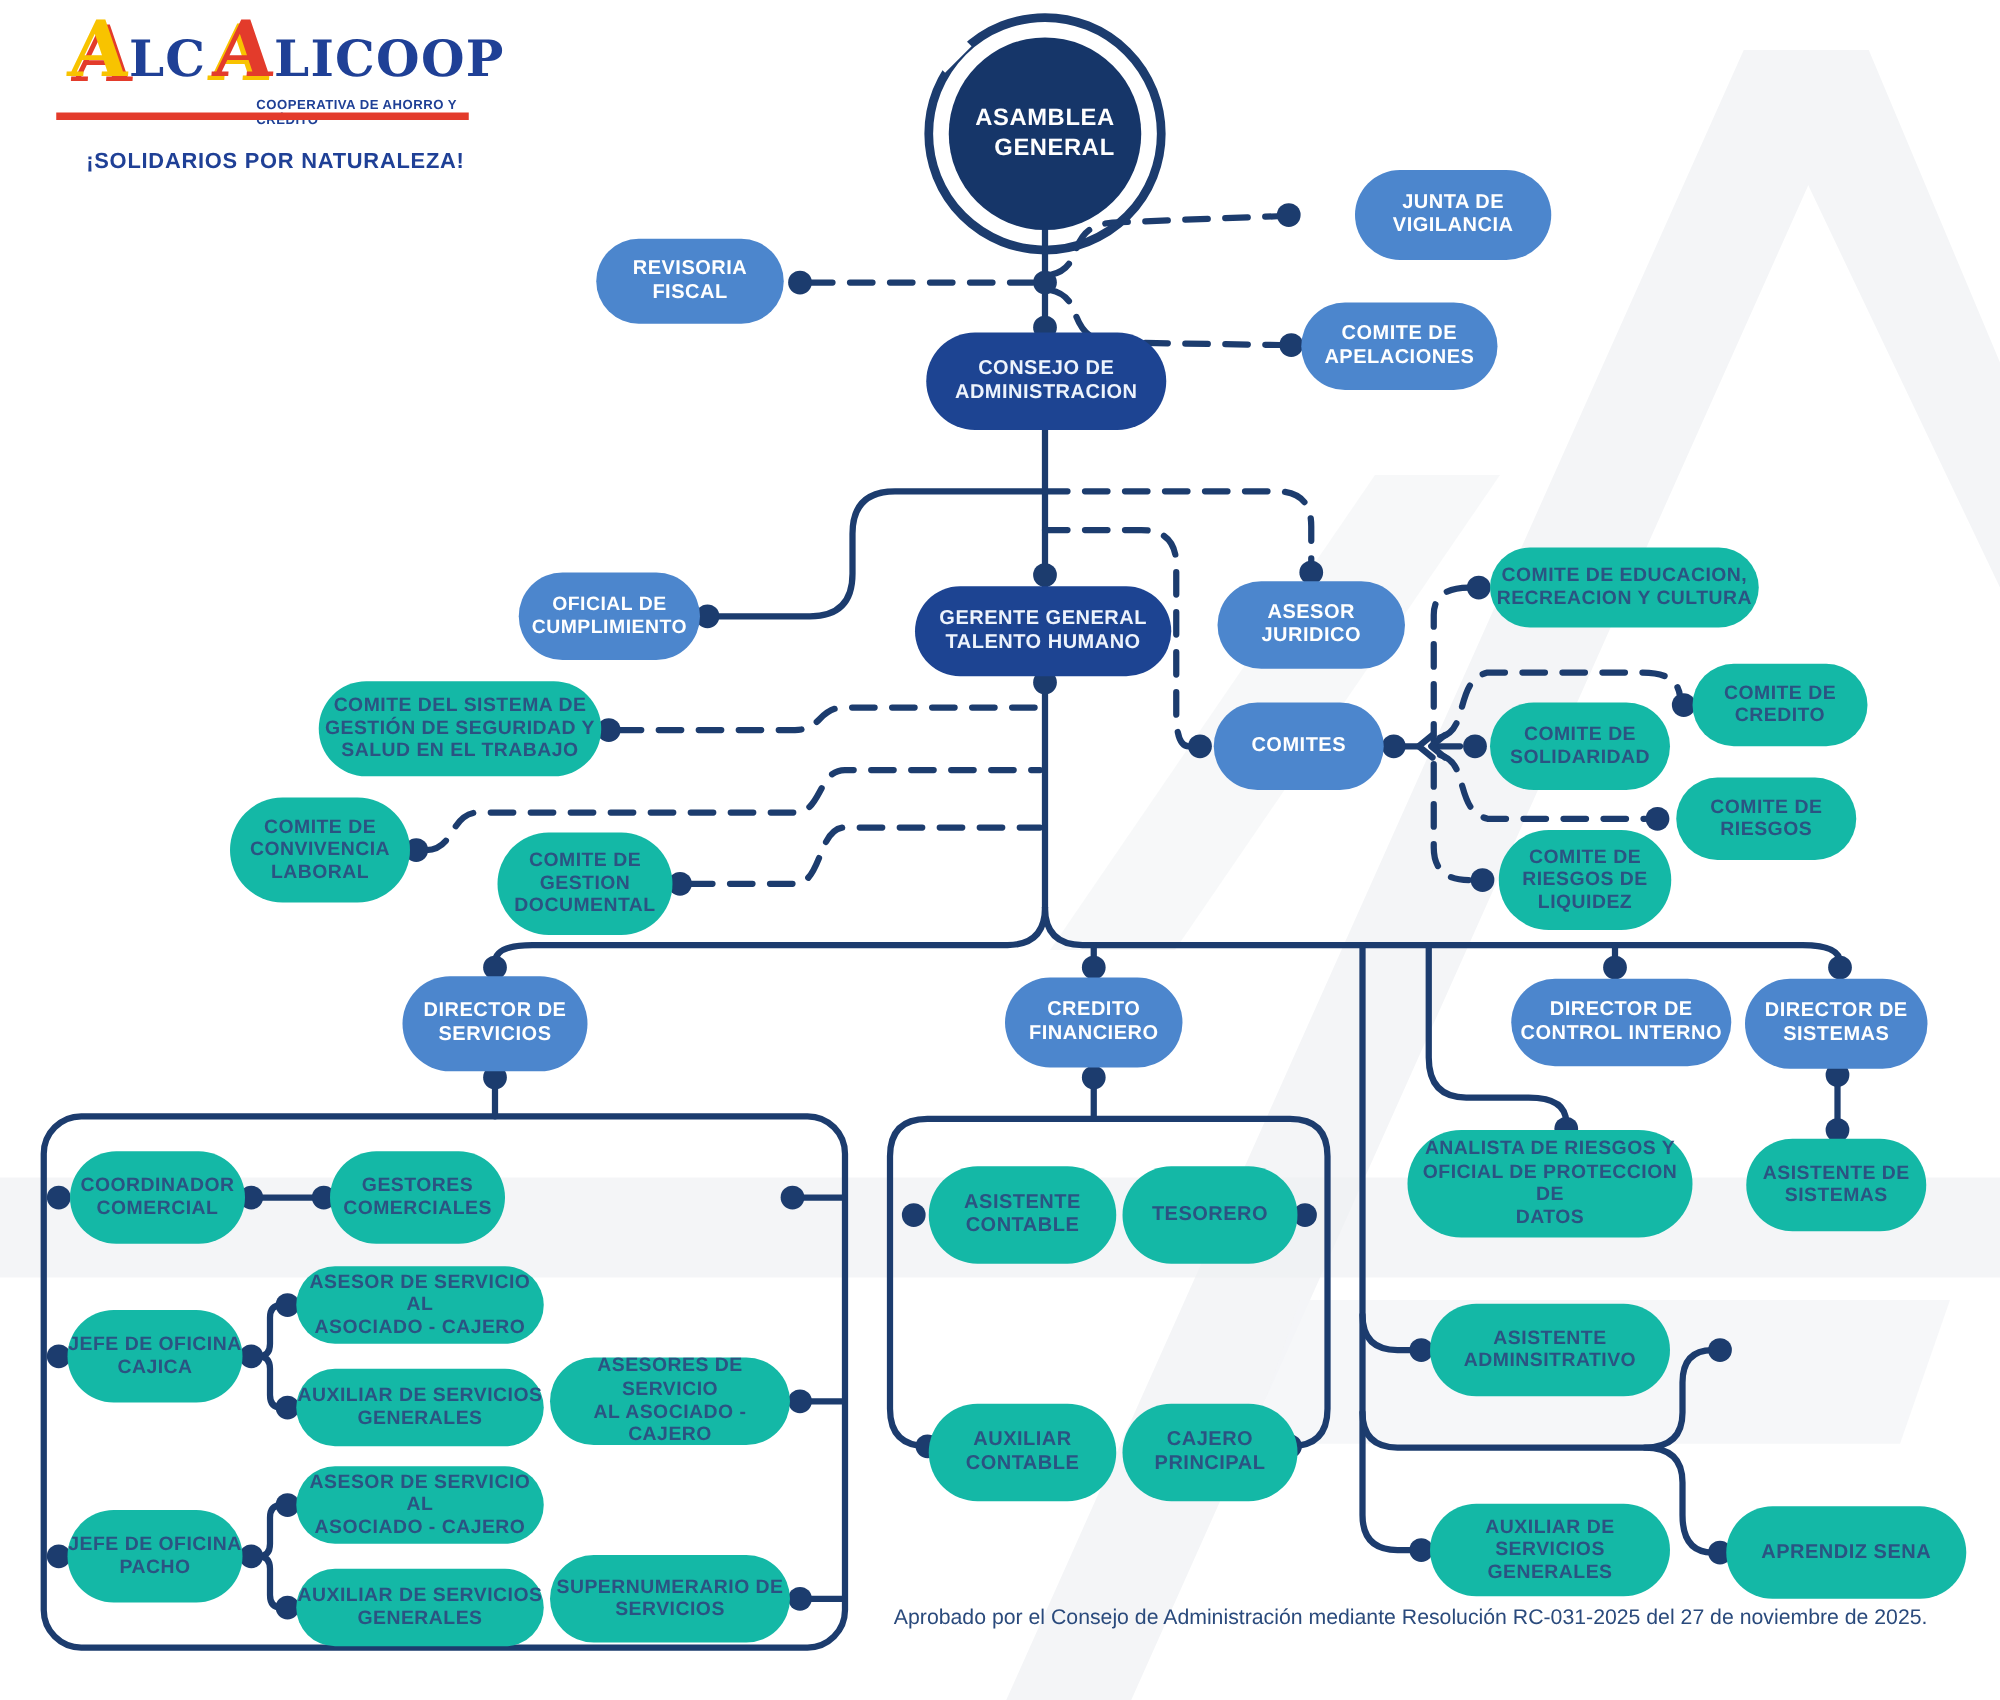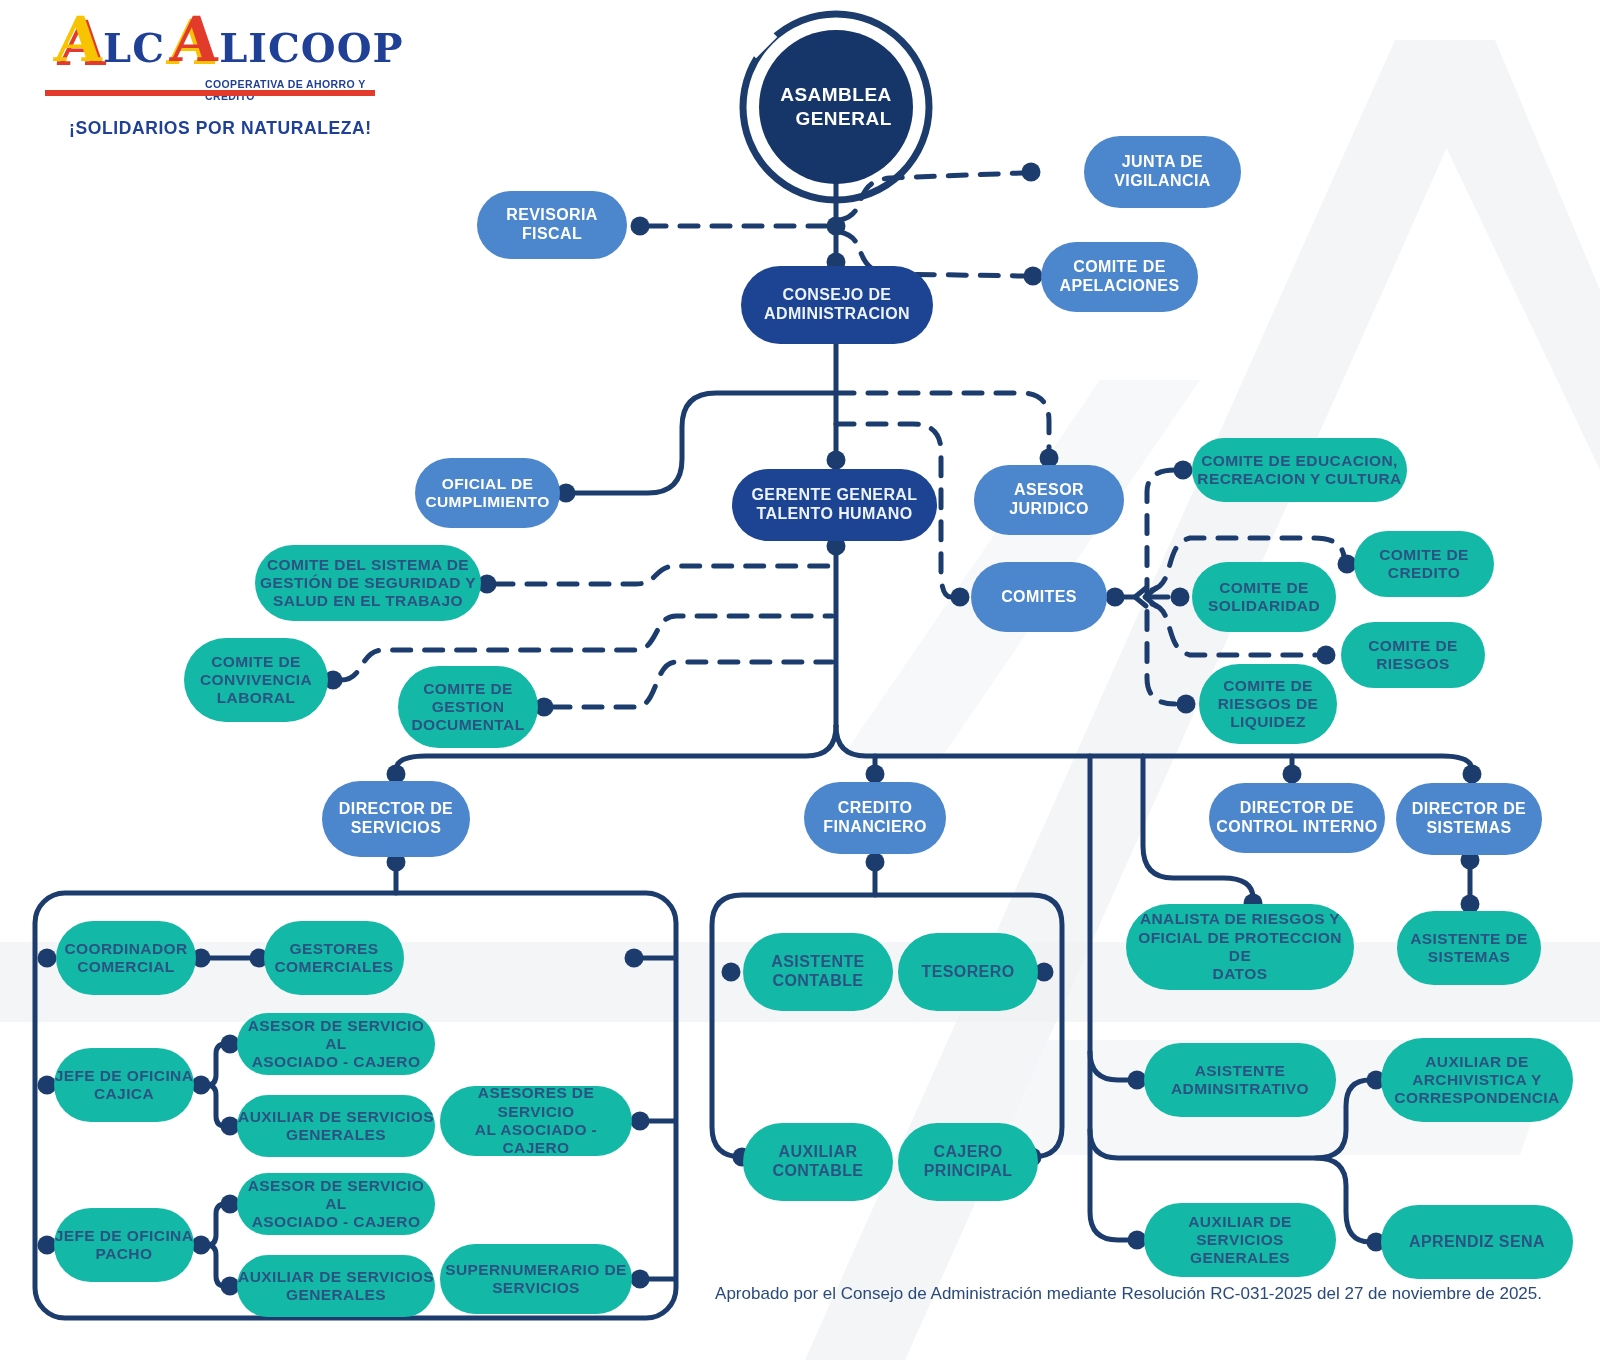--- a/index.html
+++ b/index.html
@@ -245,22 +245,19 @@
   <div class="pill light fs16" style="left:898px;top:1123px;width:140px;height:78px">CAJERO
 PRINCIPAL</div>
 
   <div class="pill light" style="left:1126px;top:904px;width:228px;height:86px">ANALISTA DE RIESGOS Y
 OFICIAL DE PROTECCION DE
 DATOS</div>
   <div class="pill light" style="left:1397px;top:911px;width:144px;height:74px">ASISTENTE DE
 SISTEMAS</div>
   <div class="pill light" style="left:1144px;top:1043px;width:192px;height:74px">ASISTENTE
 ADMINSITRATIVO</div>
-  <div class="pill light" style="left:1381px;top:1038px;width:192px;height:84px">AUXILIAR DE
-ARCHIVISTICA Y
-CORRESPONDENCIA</div>
   <div class="pill light" style="left:1144px;top:1203px;width:192px;height:74px">AUXILIAR DE SERVICIOS
 GENERALES</div>
   <div class="pill light fs16" style="left:1381px;top:1205px;width:192px;height:74px">APRENDIZ SENA</div>
 
   <div class="footer">Aprobado por el Consejo de Administración mediante Resolución RC-031-2025 del 27 de noviembre de 2025.</div>
 
 </div>
 
 </body></html>

